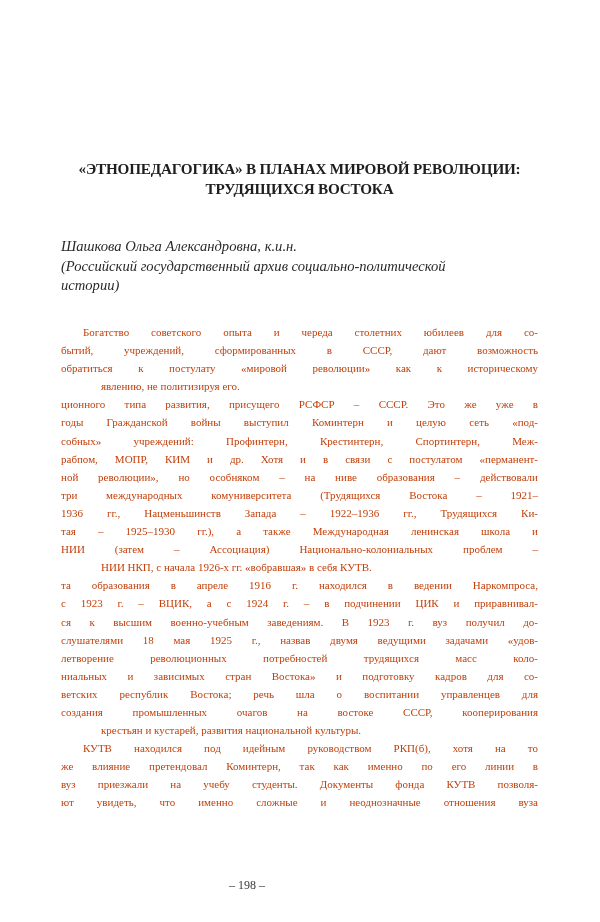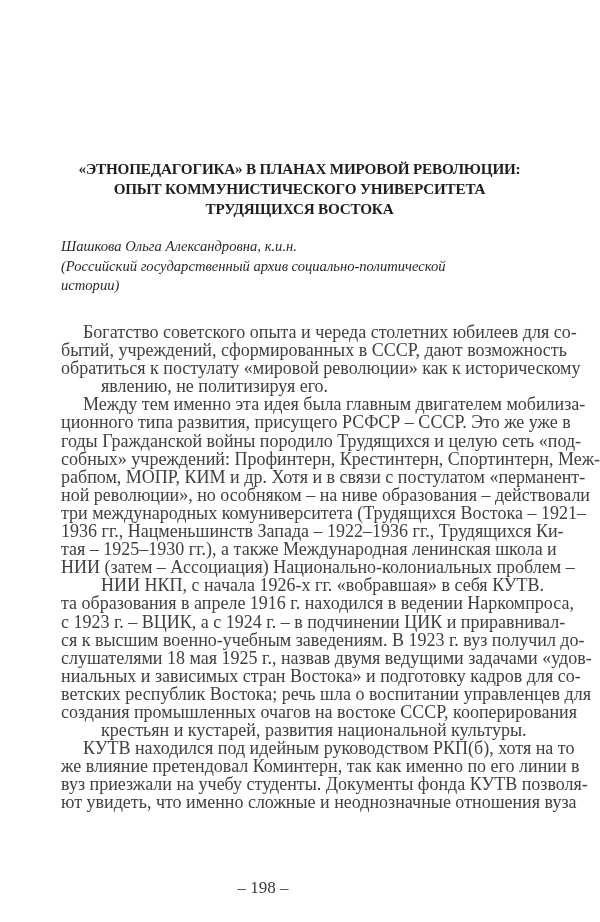--- a/index.html
+++ b/index.html
@@ -14,74 +14,73 @@
     letter-spacing: -0.2px;
   }
   .title div { white-space: nowrap; }
   .author {
     position: absolute; left: 0; top: 237px; width: 477px; text-align: left;
     font-style: italic; font-size: 14.6px; line-height: 19.5px; color: #2a2a2a;
   }
   .author div { white-space: nowrap; }
   .body {
     position: absolute; left: 0; top: 323px; width: 477px;
-    font-size: 18px; line-height: 18.1px; color: #404040;
+    font-size: 11px; line-height: 18.1px; color: #c2410c;
   }
   .line {
     display: block; height: 18.1px; white-space: nowrap;
     text-align: justify; text-align-last: justify;
   }
   .line.indent { padding-left: 22px; }
   .line.last { text-align-last: left; margin-left: 40px; }
   .pagenum {
-    position: absolute; left: 16px; top: 878px; width: 494px; text-align: center;
-    font-size: 17px; color: #3a3a3a;
+    position: absolute; left: 0; top: 878px; width: 494px; text-align: center;
+    font-size: 12px; color: #3a3a3a;
   }
 </style>
 </head>
 <body>
 
 <div class="page">
   <div class="title">
     <div>«ЭТНОПЕДАГОГИКА» В ПЛАНАХ МИРОВОЙ РЕВОЛЮЦИИ:</div>
-    <div>ОПЫТ КОММУНИСТИЧЕСКОГО УНИВЕРСИТЕТА</div>
     <div>ТРУДЯЩИХСЯ ВОСТОКА</div>
   </div>
 
   <div class="author">
     <div>Шашкова Ольга Александровна, к.и.н.</div>
     <div>(Российский государственный архив социально-политической</div>
     <div>истории)</div>
   </div>
 
   <div class="body">
     <div>
       <span class="line indent">Богатство советского опыта и череда столетних юбилеев для со-</span>
       <span class="line">бытий, учреждений, сформированных в СССР, дают возможность</span>
       <span class="line">обратиться к постулату «мировой революции» как к историческому</span>
       <span class="line last">явлению, не политизируя его.</span>
     </div>
     <div>
-      <span class="line indent">Между тем именно эта идея была главным двигателем мобилиза-</span>
       <span class="line">ционного типа развития, присущего РСФСР – СССР. Это же уже в</span>
-      <span class="line">годы Гражданской войны породило Трудящихся и целую сеть «под-</span>
+      <span class="line">годы Гражданской войны выступил Коминтерн и целую сеть «под-</span>
       <span class="line">собных» учреждений: Профинтерн, Крестинтерн, Спортинтерн, Меж-</span>
       <span class="line">рабпом, МОПР, КИМ и др. Хотя и в связи с постулатом «перманент-</span>
       <span class="line">ной революции», но особняком – на ниве образования – действовали</span>
       <span class="line">три международных комуниверситета (Трудящихся Востока – 1921–</span>
       <span class="line">1936 гг., Нацменьшинств Запада – 1922–1936 гг., Трудящихся Ки-</span>
       <span class="line">тая – 1925–1930 гг.), а также Международная ленинская школа и</span>
       <span class="line">НИИ (затем – Ассоциация) Национально-колониальных проблем –</span>
       <span class="line last">НИИ НКП, с начала 1926-х гг. «вобравшая» в себя КУТВ.</span>
     </div>
     <div>
       <span class="line">та образования в апреле 1916 г. находился в ведении Наркомпроса,</span>
       <span class="line">с 1923 г. – ВЦИК, а с 1924 г. – в подчинении ЦИК и приравнивал-</span>
       <span class="line">ся к высшим военно-учебным заведениям. В 1923 г. вуз получил до-</span>
       <span class="line">слушателями 18 мая 1925 г., назвав двумя ведущими задачами «удов-</span>
+      <span class="line">летворение революционных потребностей трудящихся масс коло-</span>
       <span class="line">ниальных и зависимых стран Востока» и подготовку кадров для со-</span>
       <span class="line">ветских республик Востока; речь шла о воспитании управленцев для</span>
       <span class="line">создания промышленных очагов на востоке СССР, кооперирования</span>
       <span class="line last">крестьян и кустарей, развития национальной культуры.</span>
     </div>
     <div>
       <span class="line indent">КУТВ находился под идейным руководством РКП(б), хотя на то</span>
       <span class="line">же влияние претендовал Коминтерн, так как именно по его линии в</span>
       <span class="line">вуз приезжали на учебу студенты. Документы фонда КУТВ позволя-</span>
       <span class="line">ют увидеть, что именно сложные и неоднозначные отношения вуза</span>

